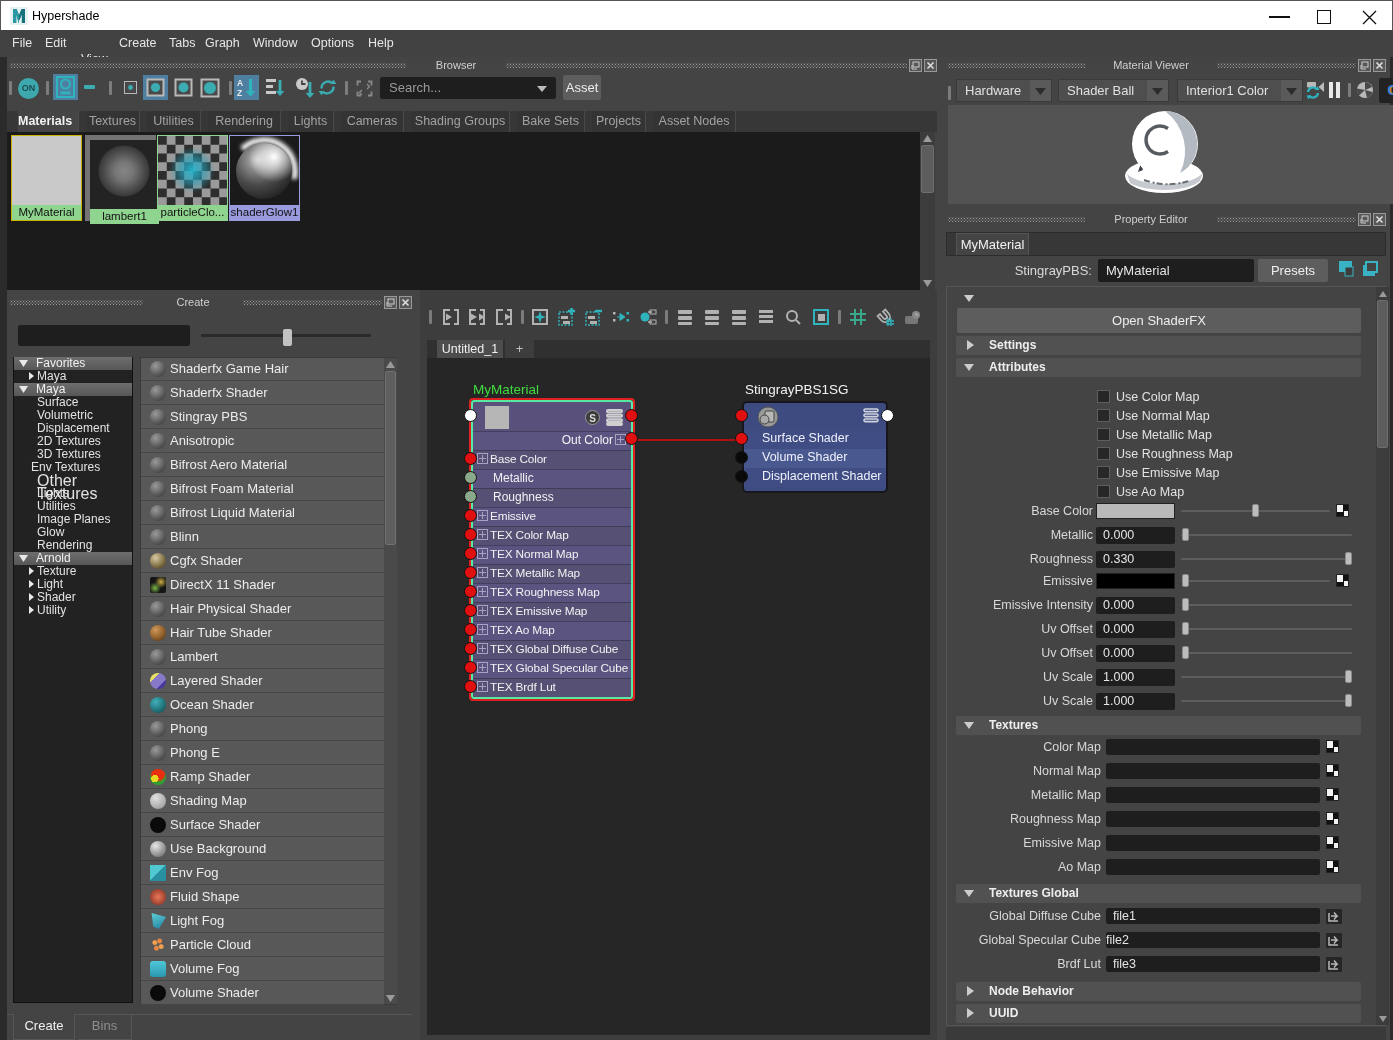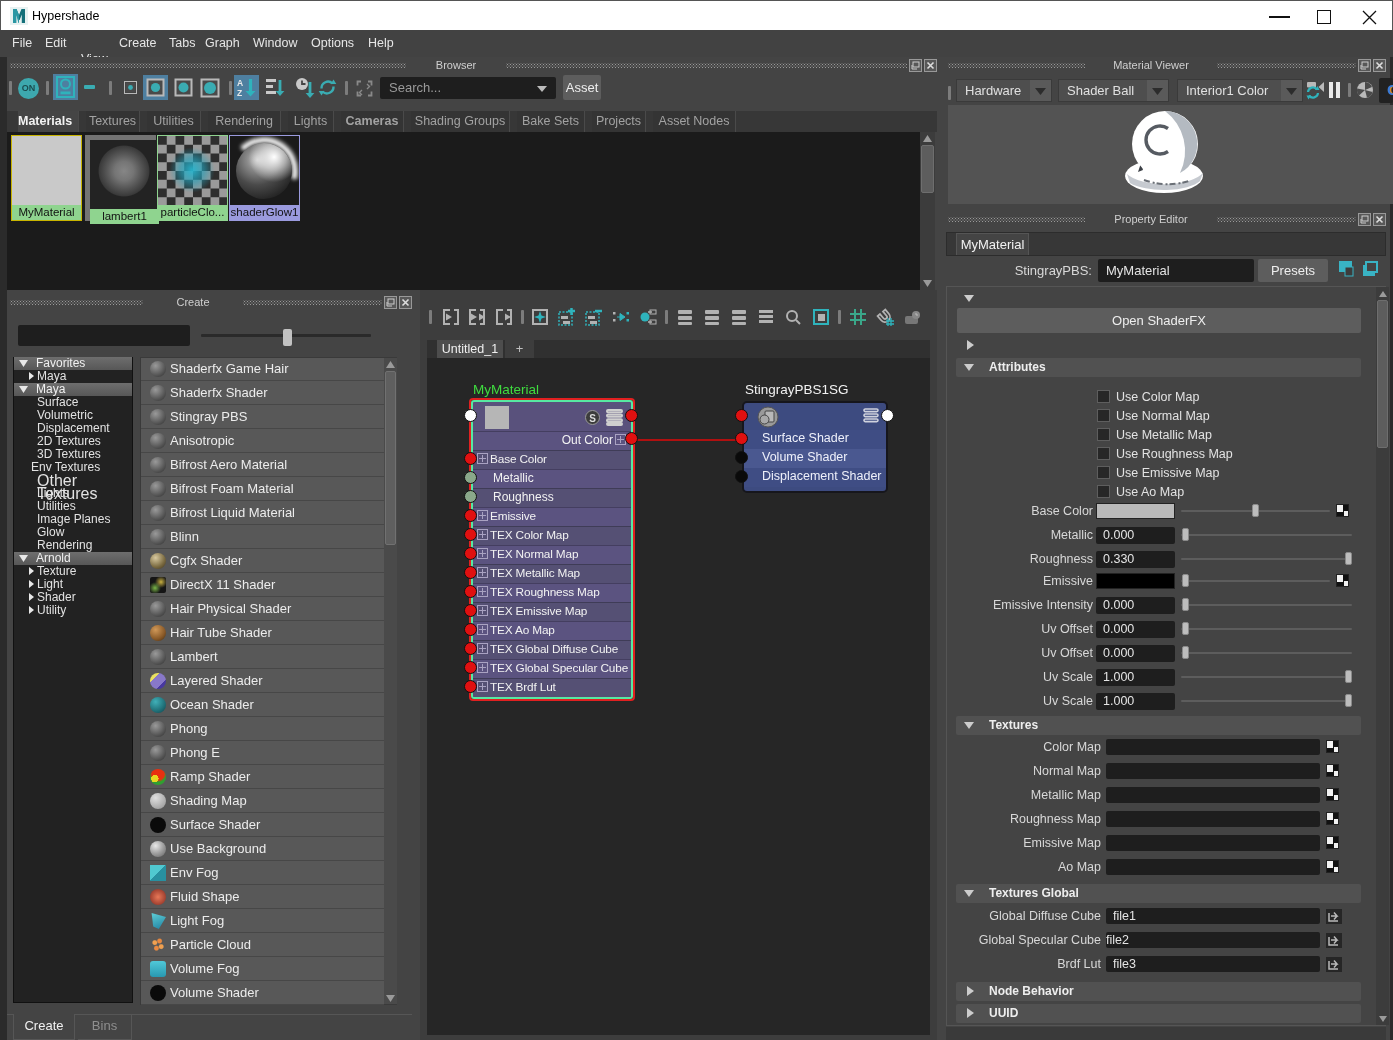--- a/index.html
+++ b/index.html
@@ -132,21 +132,21 @@
 <svg class="abs" style="left:536px;top:85px" width="12" height="8" viewBox="0 0 12 8">
       <path d="M1 1 h10 L6 7 Z" fill="#bbb"></path>
     </svg>
 <div class="abs tbtn" style="left:563px;top:75px;width:38px;height:25px;font-size:13px;line-height:25px">Asset</div>
 <div class="abs" style="left:7px;top:111px;width:930px;height:21px;background:#373737"></div>
 <div class="abs" style="left:18px;top:111px;width:61px;height:21px;background:#454545;color:#f2f2f2;font-weight:bold;font-size:12.5px;text-align:left;line-height:21px;border-right:1px solid #4a4a4a">Materials</div>
 <div class="abs" style="left:86px;top:111px;width:54px;height:21px;background:#343434;color:#a2a2a2;font-weight:normal;font-size:12.5px;text-align:center;line-height:21px;border-right:1px solid #4a4a4a">Textures</div>
 <div class="abs" style="left:147px;top:111px;width:54px;height:21px;background:#343434;color:#a2a2a2;font-weight:normal;font-size:12.5px;text-align:center;line-height:21px;border-right:1px solid #4a4a4a">Utilities</div>
 <div class="abs" style="left:208px;top:111px;width:73px;height:21px;background:#343434;color:#a2a2a2;font-weight:normal;font-size:12.5px;text-align:center;line-height:21px;border-right:1px solid #4a4a4a">Rendering</div>
 <div class="abs" style="left:288px;top:111px;width:46px;height:21px;background:#343434;color:#a2a2a2;font-weight:normal;font-size:12.5px;text-align:center;line-height:21px;border-right:1px solid #4a4a4a">Lights</div>
-<div class="abs" style="left:341px;top:111px;width:63px;height:21px;background:#343434;color:#a2a2a2;font-weight:bold;font-size:12.5px;text-align:center;line-height:21px;border-right:1px solid #4a4a4a">Cameras</div>
+<div class="abs" style="left:341px;top:111px;width:63px;height:21px;background:#343434;color:#a2a2a2;font-weight:normal;font-size:12.5px;text-align:center;line-height:21px;border-right:1px solid #4a4a4a">Cameras</div>
 <div class="abs" style="left:411px;top:111px;width:99px;height:21px;background:#343434;color:#a2a2a2;font-weight:normal;font-size:12.5px;text-align:center;line-height:21px;border-right:1px solid #4a4a4a">Shading Groups</div>
 <div class="abs" style="left:517px;top:111px;width:68px;height:21px;background:#343434;color:#a2a2a2;font-weight:normal;font-size:12.5px;text-align:center;line-height:21px;border-right:1px solid #4a4a4a">Bake Sets</div>
 <div class="abs" style="left:592px;top:111px;width:54px;height:21px;background:#343434;color:#a2a2a2;font-weight:normal;font-size:12.5px;text-align:center;line-height:21px;border-right:1px solid #4a4a4a">Projects</div>
 <div class="abs" style="left:653px;top:111px;width:83px;height:21px;background:#343434;color:#a2a2a2;font-weight:normal;font-size:12.5px;text-align:center;line-height:21px;border-right:1px solid #4a4a4a">Asset Nodes</div>
 <div class="abs" style="left:7px;top:132px;width:913px;height:158px;background:#1b1b1b"></div>
 <div class="abs" style="left:920px;top:132px;width:15px;height:158px;background:#3c3c3c"></div>
 <svg class="abs" style="left:923px;top:135px" width="9" height="7" viewBox="0 0 9 7">
       <path d="M4.5 0 L9 7 H0 Z" fill="#9a9a9a"></path>
     </svg>
 <div class="abs" style="left:921px;top:145px;width:13px;height:48px;background:#5d5d5d;border:1px solid #6e6e6e;border-radius:2px"></div>
@@ -612,20 +612,21 @@
 <div class="abs" style="left:1376px;top:287px;width:13px;height:738px;background:#3c3c3c"></div>
 <svg class="abs" style="left:1379px;top:291px" width="8" height="6" viewBox="0 0 8 6">
       <path d="M4 0 L8 6 H0 Z" fill="#9a9a9a"></path>
     </svg>
 <div class="abs" style="left:1377px;top:300px;width:11px;height:148px;background:#5d5d5d;border:1px solid #6e6e6e;border-radius:2px"></div>
 <svg class="abs" style="left:1379px;top:1016px" width="8" height="6" viewBox="0 0 8 6">
       <path d="M4 6 L8 0 H0 Z" fill="#9a9a9a"></path>
     </svg>
 <div class="abs tri-d" style="left:964px;top:295px"></div>
 <div class="abs tbtn" style="left:957px;top:308px;width:404px;height:25px;font-size:13px;line-height:25px">Open ShaderFX</div>
+<div class="abs secbar" style="left:956px;top:336px;width:405px;height:19px;padding-left:33px">Settings</div>
 <div class="abs tri-r" style="left:967px;top:340px"></div>
 <div class="abs secbar" style="left:956px;top:358px;width:405px;height:19px;padding-left:33px">Attributes</div>
 <div class="abs tri-d" style="left:964px;top:364px"></div>
 <div class="abs cb" style="left:1097px;top:390px"></div>
 <div class="abs" style="left:1116px;top:390px;color:#e2e2e2;font-size:12.5px;line-height:14px">Use Color Map</div>
 <div class="abs cb" style="left:1097px;top:409px"></div>
 <div class="abs" style="left:1116px;top:409px;color:#e2e2e2;font-size:12.5px;line-height:14px">Use Normal Map</div>
 <div class="abs cb" style="left:1097px;top:428px"></div>
 <div class="abs" style="left:1116px;top:428px;color:#e2e2e2;font-size:12.5px;line-height:14px">Use Metallic Map</div>
 <div class="abs cb" style="left:1097px;top:447px"></div>

